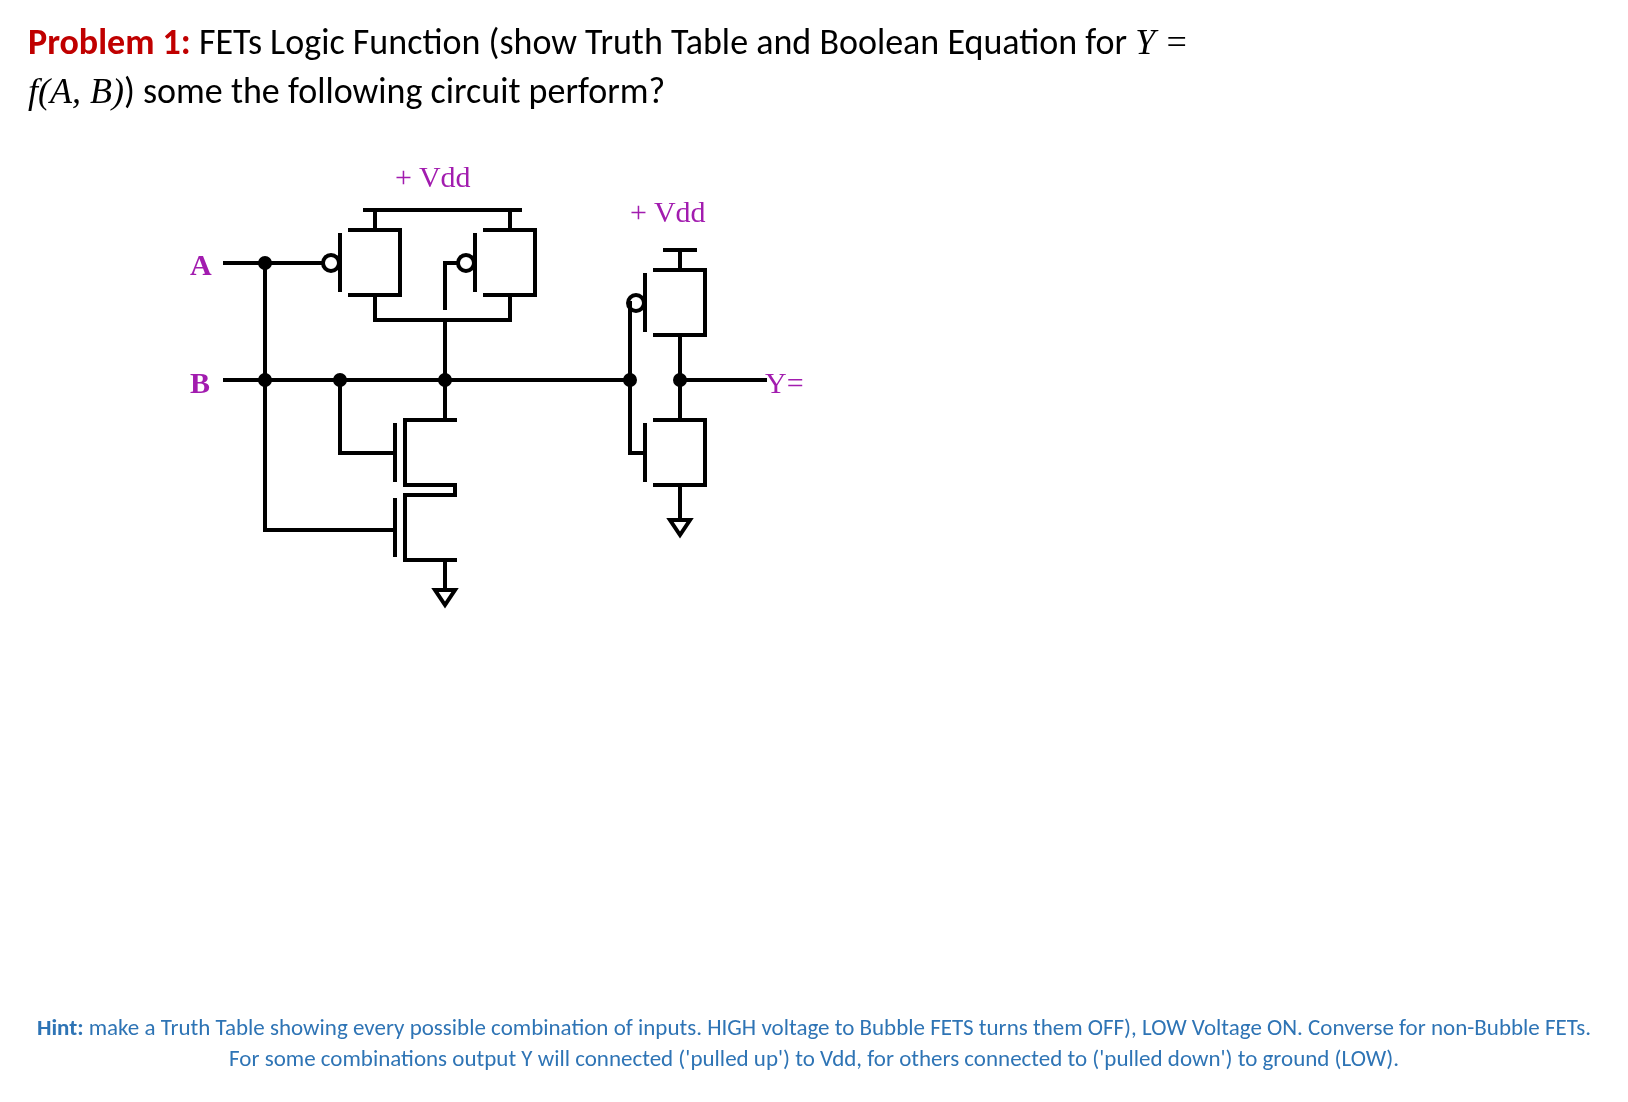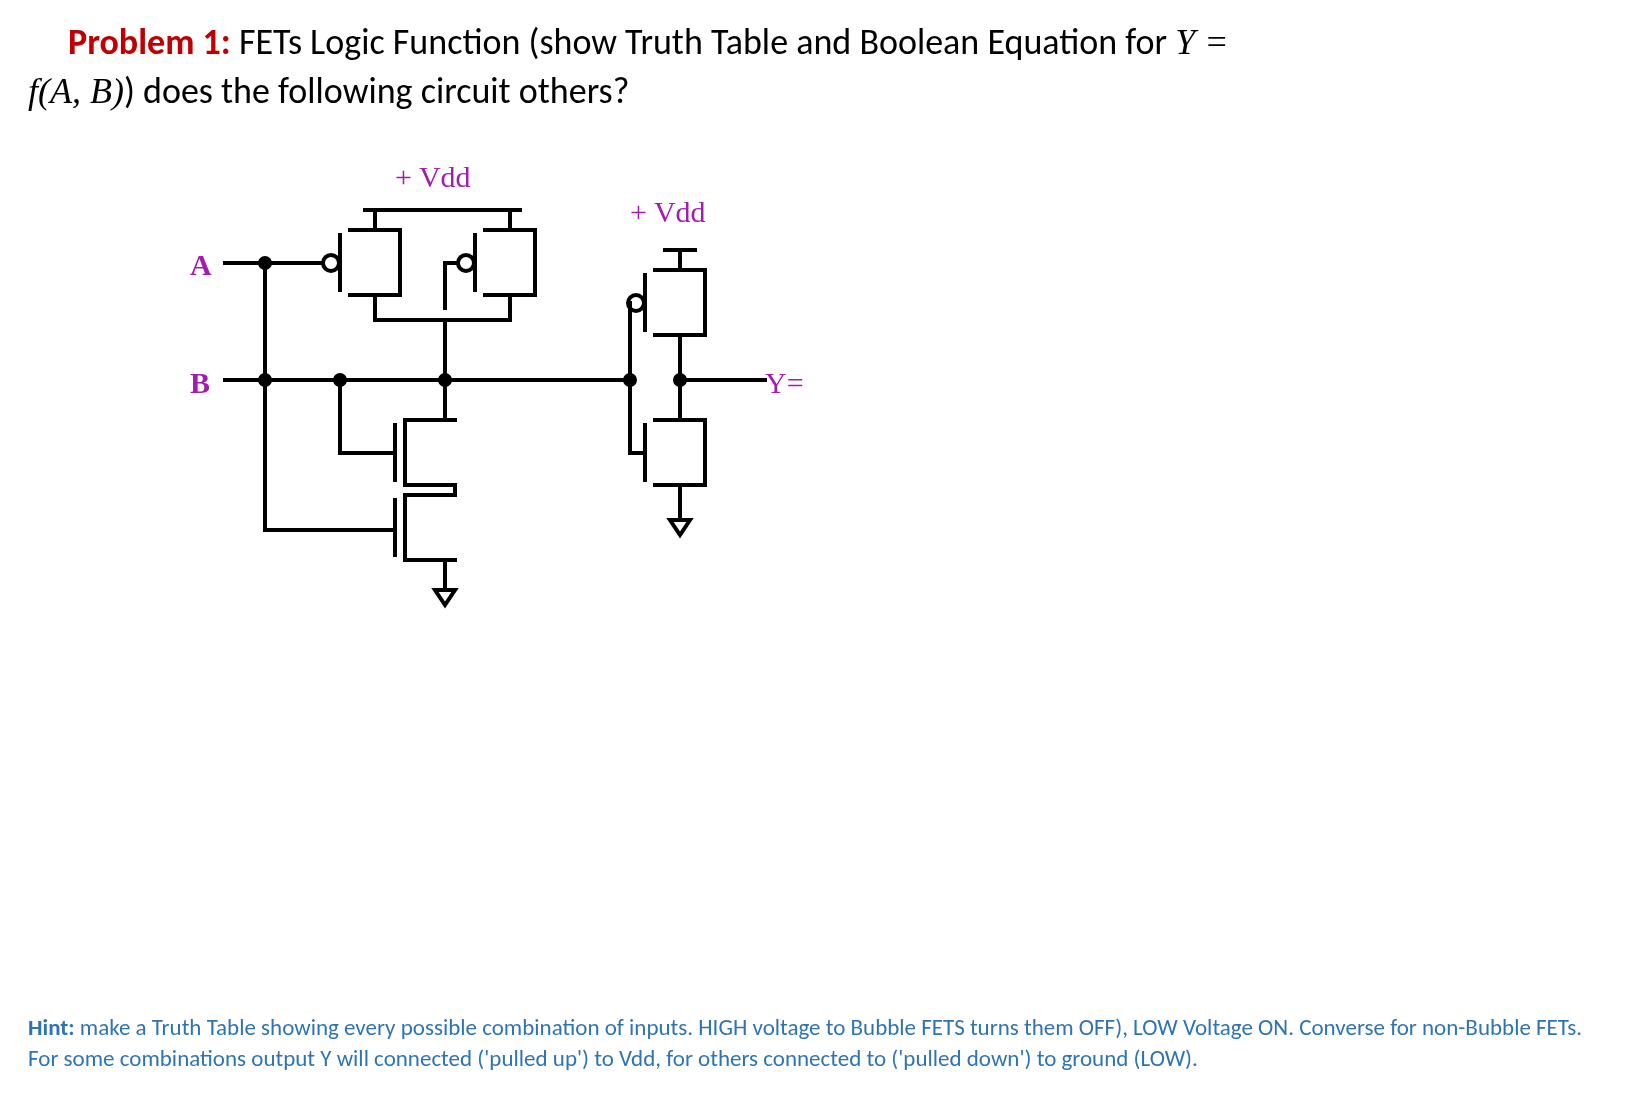--- a/index.html
+++ b/index.html
@@ -16,21 +16,20 @@
       position: relative;
     }
     .heading {
       font-size: 36px;
       line-height: 1.35;
       color: #000;
     }
     .problem-label {
       color: #c00000;
       font-weight: 700;
-      margin-left: 40px;
     }
     .math-i {
       font-family: "Cambria Math", "Times New Roman", serif;
       font-style: italic;
     }
     .diagram-wrap {
       position: absolute;
       left: 190px;
       top: 160px;
       width: 680px;
@@ -49,38 +48,39 @@
     .lbl-y    { left: 575px; top: 206px; }
 
     .hint {
       position: absolute;
       left: 28px;
       right: 28px;
       bottom: 28px;
       font-size: 23px;
       line-height: 1.35;
       color: #2e74b5;
+      text-align: center;
     }
     .hint-label {
       font-weight: 700;
     }
     svg.circuit {
       position: absolute;
       left: 20px;
       top: 30px;
       width: 560px;
       height: 460px;
     }
   </style>
 </head>
 <body>
 
 <p class="heading">
   <span class="problem-label">Problem 1:</span><span>  FETs Logic Function (show Truth Table and Boolean Equation for </span><span class="math-i">Y =</span><br>
-  <span class="math-i">f(A, B)</span><span>) does the following circuit others?</span>
+  <span class="math-i">f(A, B)</span><span>) some the following circuit perform?</span>
 </p>
 
 <div class="diagram-wrap">
   <span class="diagram-label lbl-vdd1">+ Vdd</span>
   <span class="diagram-label lbl-vdd2">+ Vdd</span>
   <span class="diagram-label lbl-a">A</span>
   <span class="diagram-label lbl-b">B</span>
   <span class="diagram-label lbl-y">Y=</span>
 
   <svg class="circuit" viewBox="0 0 560 460">

